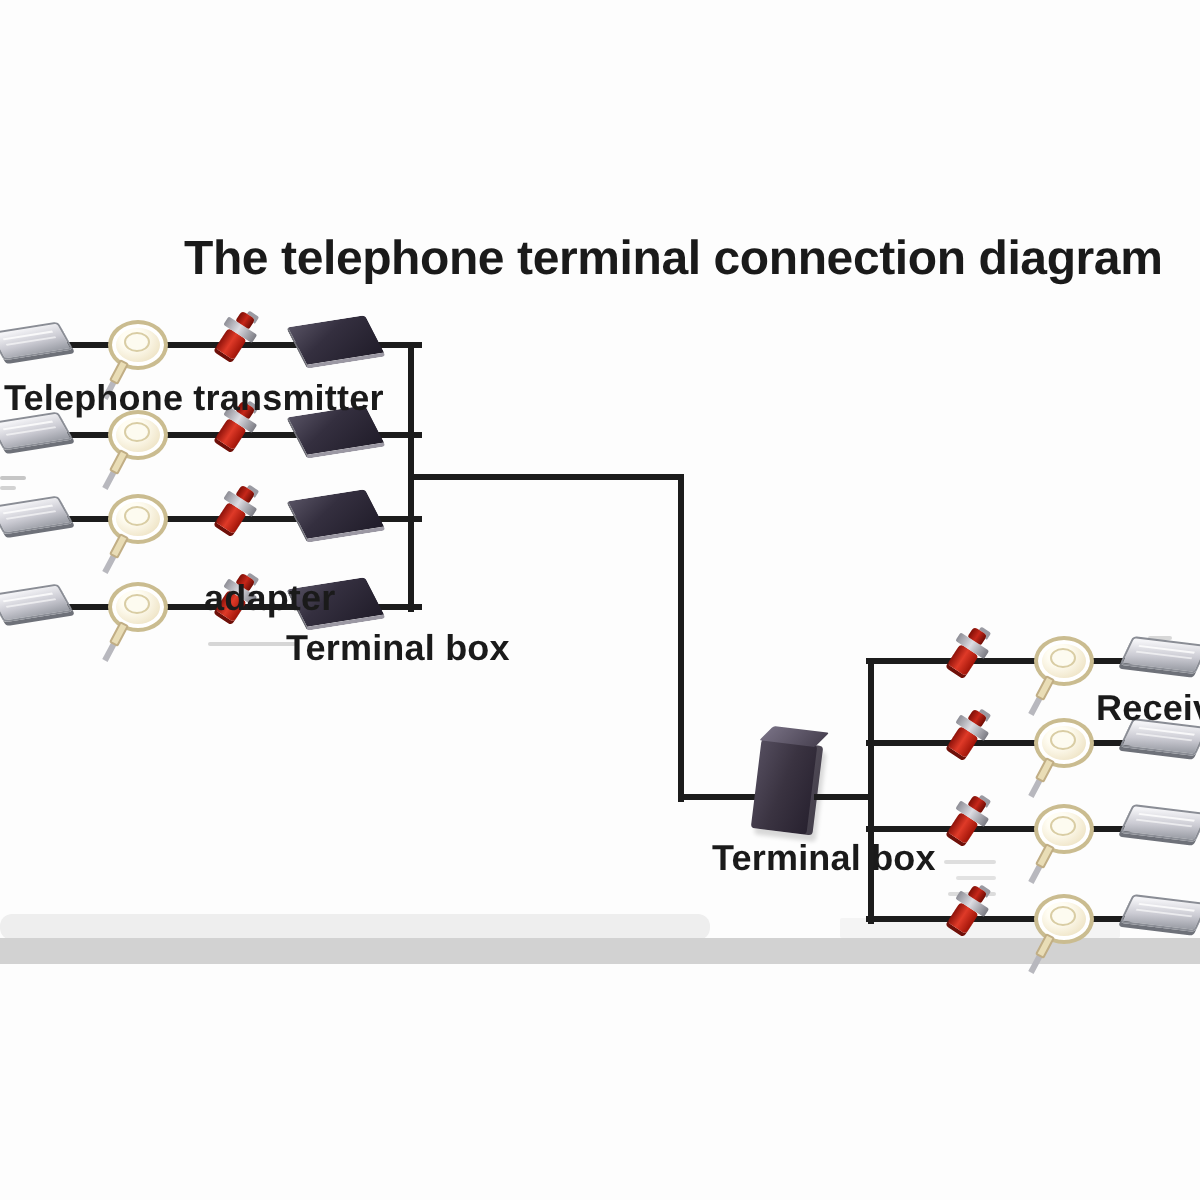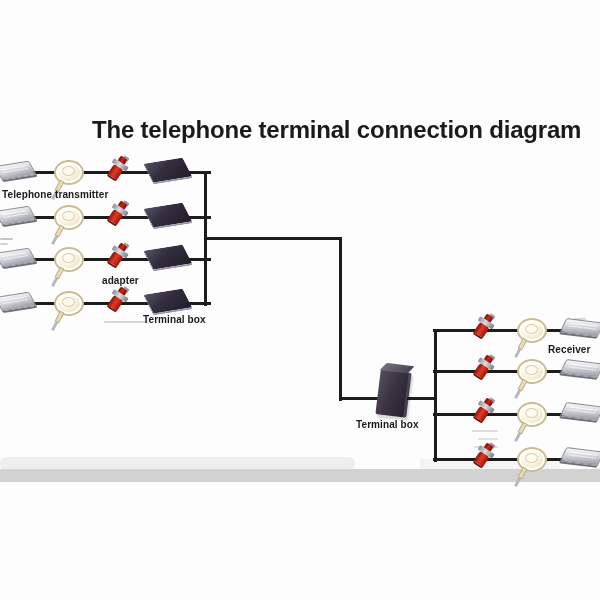--- a/index.html
+++ b/index.html
@@ -8,21 +8,21 @@
     background:#fdfdfd;
     font-family:"Liberation Sans",sans-serif;
     padding-left:36px;
   }
   .title{
     position:absolute;left:92px;top:116px;margin:0;
     font-size:24px;font-weight:700;letter-spacing:-0.2px;
     color:var(--text,#161616);white-space:nowrap;
   }
   .lbl{
-    position:absolute;font-size:10px;font-weight:700;
+    position:absolute;font-size:18px;font-weight:700;
     color:var(--text,#1e1e1e);white-space:nowrap;letter-spacing:0.1px;
   }
   .hline{position:absolute;height:3px;background:var(--line,#1c1c1c);}
   .vline{position:absolute;width:3px;background:var(--line,#1c1c1c);}
 
   
   .device{
     position:absolute;width:33px;height:13px;border-radius:2px;
     background:linear-gradient(175deg,#f4f4f7 8%,#cbcbd3 55%,#979aa2 100%);
     border:1px solid #8a8d95;
@@ -160,18 +160,18 @@
   <div class="adapter" style="left:476px;top:408px;"></div>
   <div class="coil" style="left:517px;top:402px;"></div>
   <div class="device rx" style="left:563px;top:404px;"></div>
 
   <div class="hline" style="left:433px;top:458px;width:155px;"></div>
   <div class="adapter" style="left:476px;top:453px;"></div>
   <div class="coil" style="left:517px;top:447px;"></div>
   <div class="device rx" style="left:563px;top:449px;"></div>
 
   <div class="lbl" style="left:2px;top:189px;">Telephone transmitter</div>
-  <div class="lbl" style="left:102px;top:275px;">adapter</div>
+  <div class="lbl" style="left:102px;top:289px;">adapter</div>
   <div class="lbl" style="left:143px;top:314px;">Terminal box</div>
   <div class="lbl" style="left:356px;top:419px;">Terminal box</div>
   <div class="lbl" style="left:548px;top:344px;">Receiver</div>
 
 </div>
 
 </body></html>

